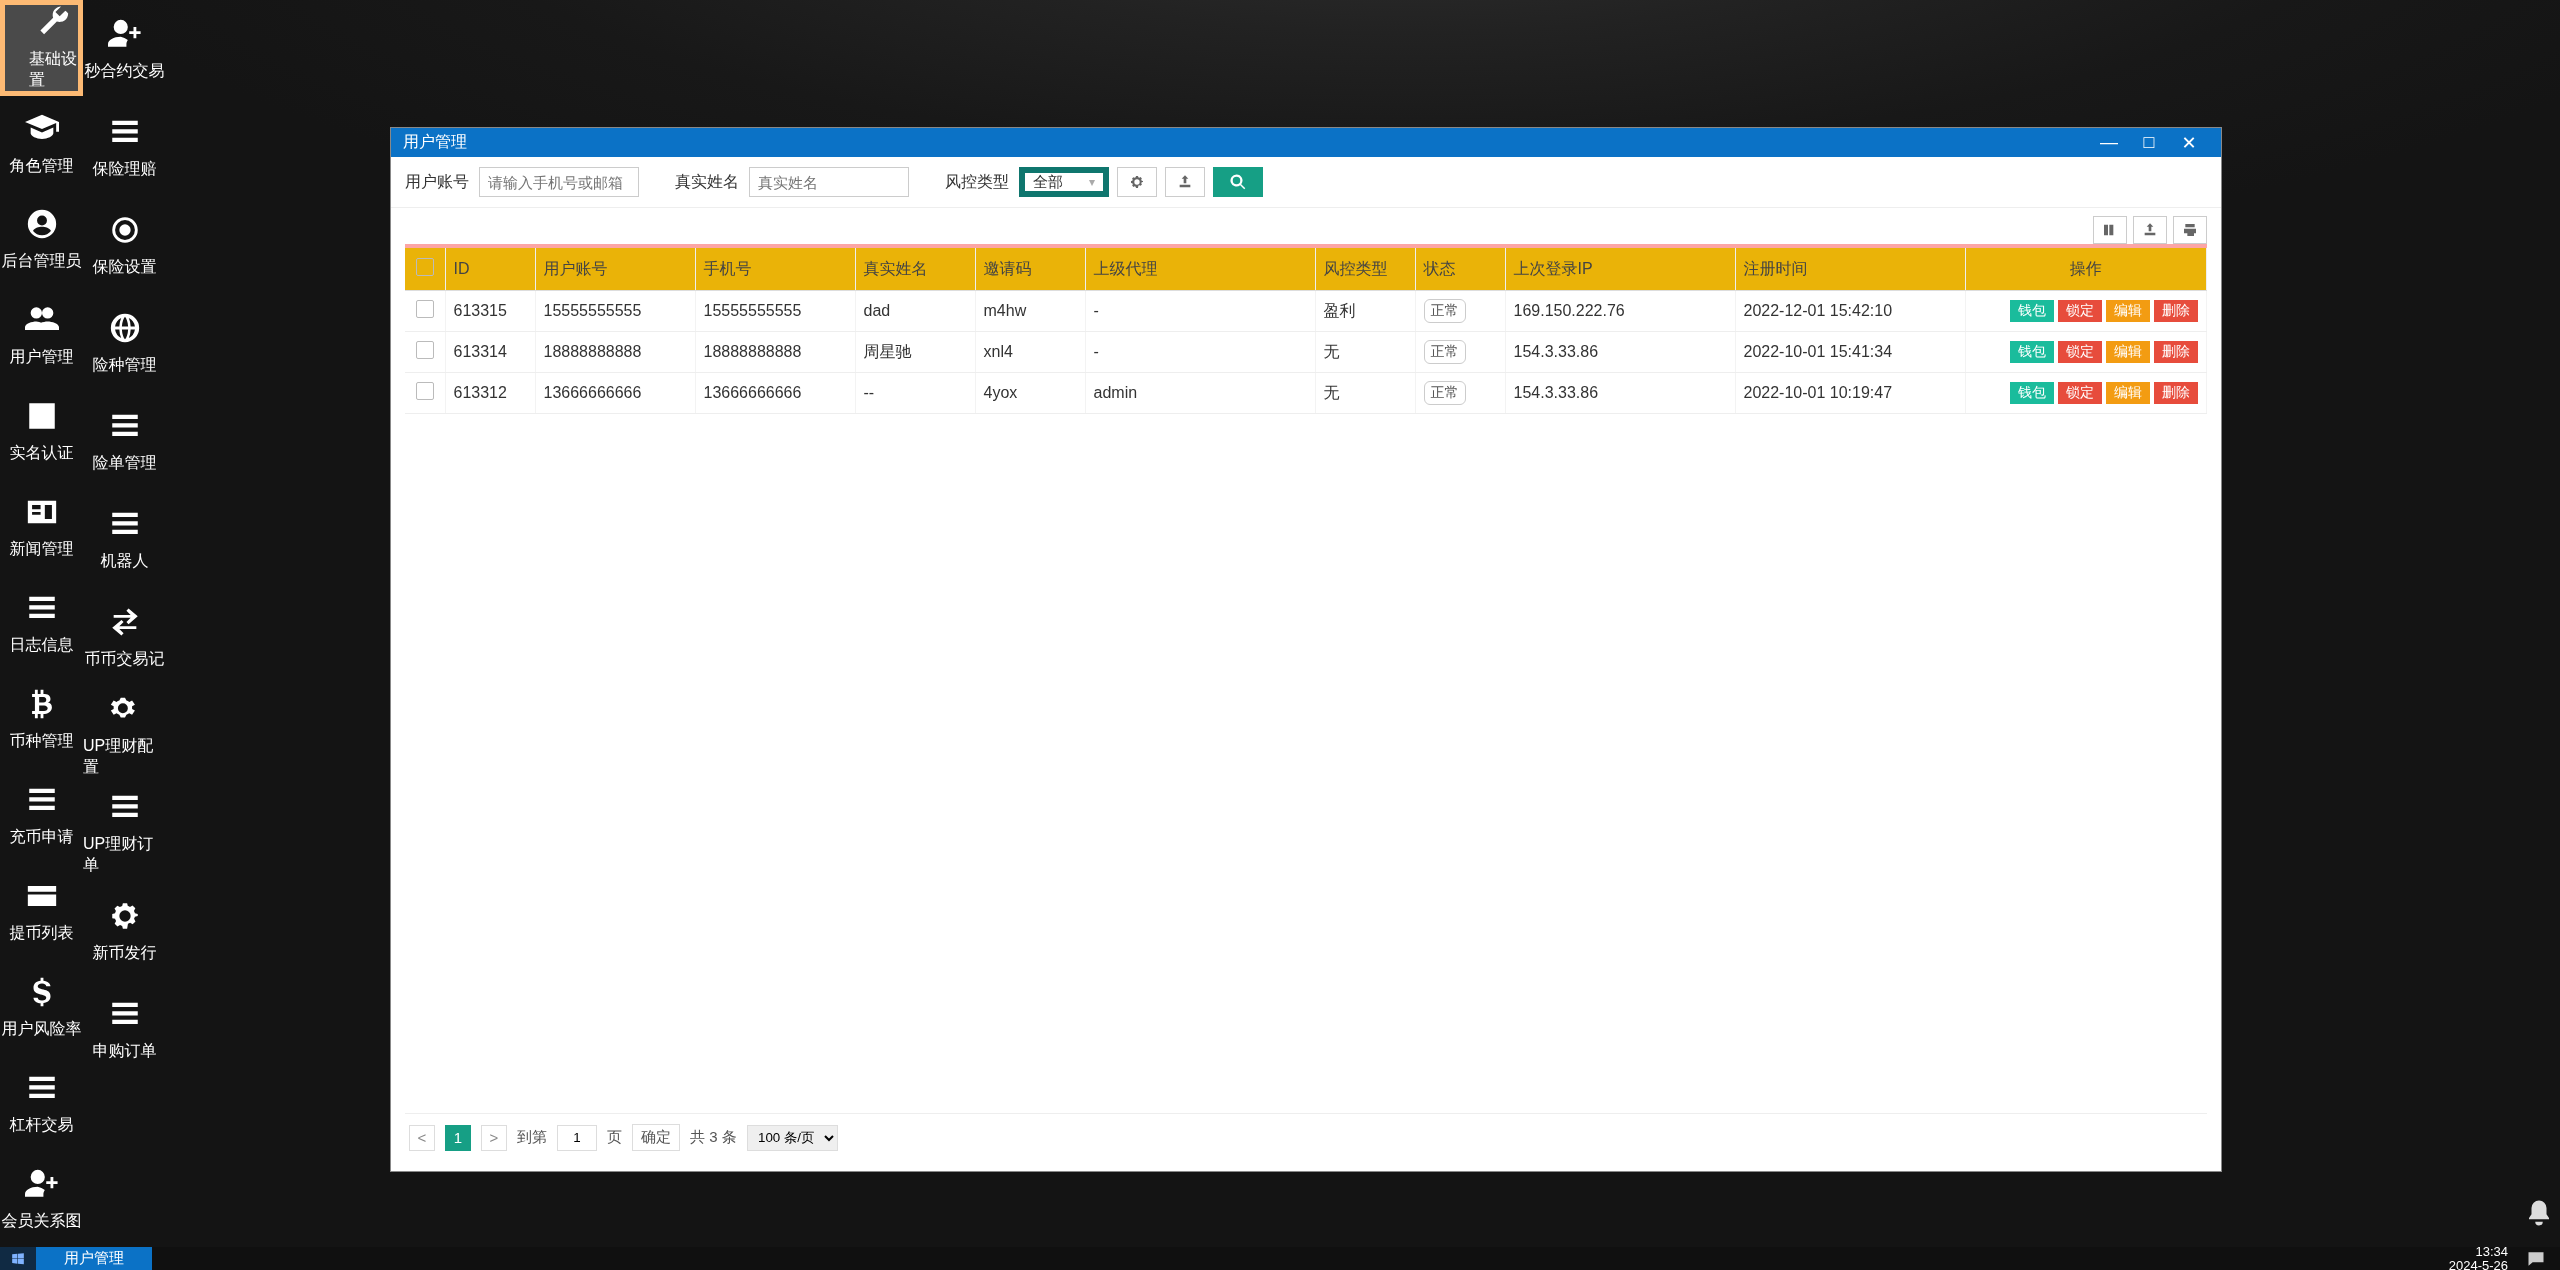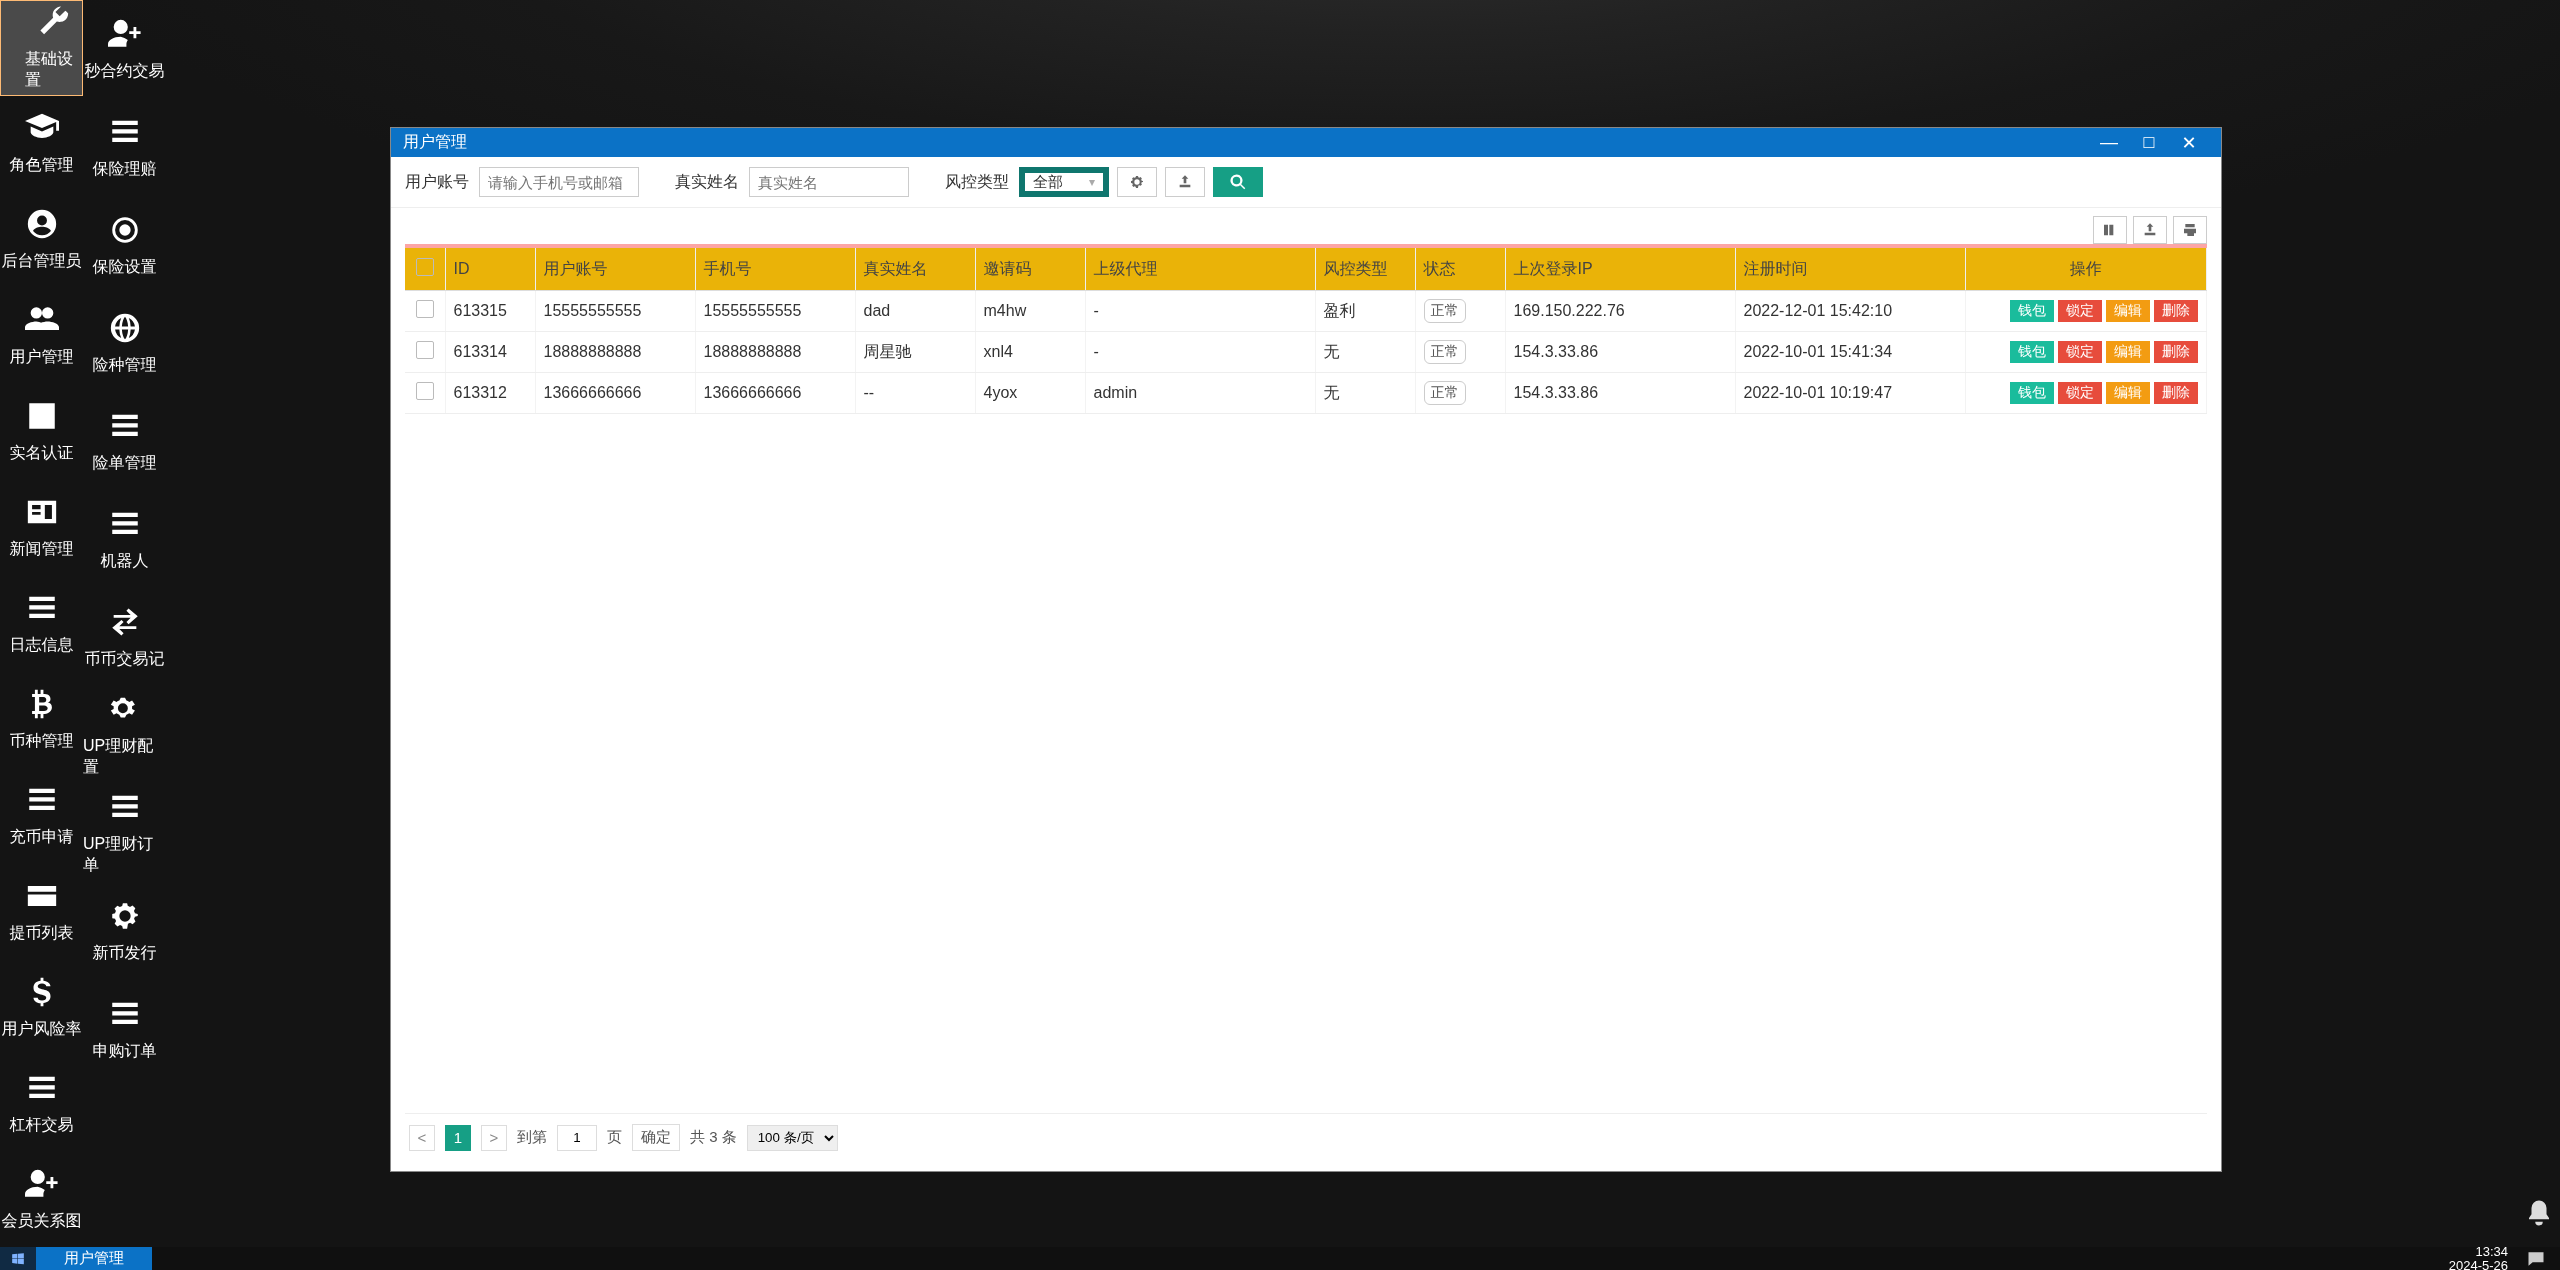--- a/index.html
+++ b/index.html
@@ -12,21 +12,21 @@
     background: radial-gradient(ellipse 1400px 400px at 55% -10%, #333 0%, #222 40%, #181818 70%, #141414 100%);
   }
 
   
   .nav { position: absolute; left: 0; top: 0; bottom: 23px; width: 166px; display: flex; }
   .nav-col { width: 83px; display: flex; flex-direction: column; }
   .nav-item {
     width: 83px; height: 98px; display: flex; flex-direction: column; align-items: center; justify-content: center;
     color: #fff; font-size: 16px; gap: 10px; cursor: pointer;
   }
-  .nav-item.highlight { background: #4a4a4a; border: 1px solid #fdba74; padding-left: 24px; }
+  .nav-item.highlight { background: #4a4a4a; border: 5px solid #fdba74; padding-left: 24px; }
   .nav-icon { width: 34px; height: 34px; fill: #fff; }
 
   
   .window {
     position: absolute; left: 390px; top: 127px; width: 1832px; height: 1045px;
     background: #fff; display: flex; flex-direction: column; border: 1px solid #888;
   }
   .titlebar {
     height: 29px; background: #0b72c6; color: #fff; display: flex; align-items: center;
     padding: 0 12px; font-size: 16px;
@@ -69,21 +69,21 @@
   .btn.edit   { background:#f39c12; }
   .btn.del    { background:#e74c3c; }
 
   
   .pager { display:flex; align-items:center; gap:10px; padding:10px 4px; font-size:15px; color:#555; border-top:1px solid #eee; }
   .pgbtn { width:26px; height:26px; border:1px solid #ddd; display:flex; align-items:center; justify-content:center; cursor:pointer; color:#888; }
   .pgbtn.active { background:#169f85; color:#fff; border-color:#169f85; }
   .pg-input { width:40px; height:26px; border:1px solid #ddd; text-align:center; }
   .pg-label { }
   .pg-confirm { padding:3px 8px; border:1px solid #ddd; cursor:pointer; }
-  .pg-select { height:26px; border:1px solid #ddd; padding:0 6px; }
+  .pg-select { height:26px; border:1px solid #ddd; padding:0 6px;text-align:center; }
 
   
   .taskbar {
     position:absolute; left:0; right:0; bottom:0; height:23px; background:#101010;
     display:flex; align-items:center; color:#fff; font-size:15px;
   }
   .start { width:36px; height:23px; background:#102a43; display:flex; align-items:center; justify-content:center; }
   .start svg { width:14px; height:14px; fill:#7fb3ff; }
   .task { height:23px; background:#0b72c6; padding:0 28px; display:flex; align-items:center; }
   .tray { margin-left:auto; display:flex; align-items:center; gap:18px; padding-right:14px; }

